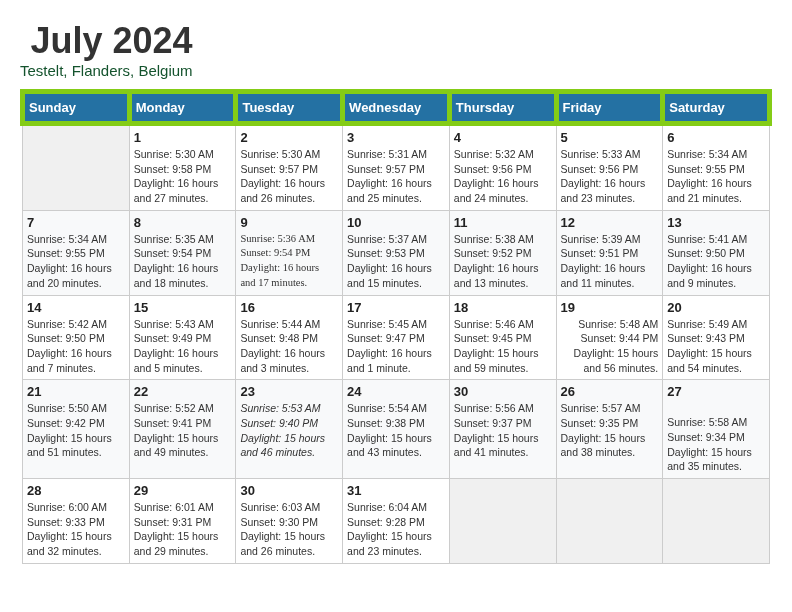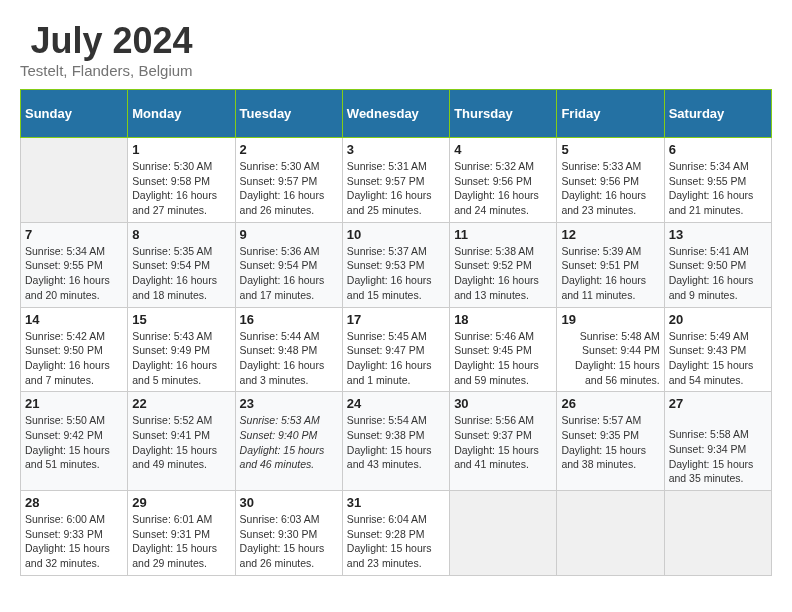--- a/index.html
+++ b/index.html
@@ -34,35 +34,35 @@
     .title-block {
       text-align: right;
     }
     .month-year {
       font-size: 36px;
       font-weight: bold;
       color: #333;
     }
     .location {
       font-size: 15px;
-      color: #737373;
+      color: #14532d;
     }
     table {
       width: 100%;
       border-collapse: collapse;
       font-size: 11px;
     }
     thead tr th {
       background-color: #2471a3;
       color: #fff;
-      padding: 16px 4px;
+      padding: 6px 4px;
       text-align: left;
       font-size: 13px;
       font-weight: bold;
-      border: 1px solid #84cc16;
+      border: 5px solid #84cc16;
     }
     tbody tr td {
       border: 1px solid #ccc;
       vertical-align: top;
       padding: 4px;
       width: calc(100% / 7);
       min-height: 80px;
     }
     tbody tr:nth-child(even) td {
       background-color: #f8f9fa;
@@ -163,21 +163,21 @@
         </td>
         <td>
           <div class="day-number">8</div>
           <div class="day-info" style="white-space: pre-line;">Sunrise: 5:35 AM
 Sunset: 9:54 PM
 Daylight: 16 hours
 and 18 minutes.</div>
         </td>
         <td>
           <div class="day-number">9</div>
-          <div class="day-info" style="white-space: pre-line;">Sunrise: 5:36 AM
+          <div class="day-info" style="white-space: pre-line; font-family: Liberation Serif, serif;">Sunrise: 5:36 AM
 Sunset: 9:54 PM
 Daylight: 16 hours
 and 17 minutes.</div>
         </td>
         <td>
           <div class="day-number">10</div>
           <div class="day-info" style="white-space: pre-line;">Sunrise: 5:37 AM
 Sunset: 9:53 PM
 Daylight: 16 hours
 and 15 minutes.</div>

